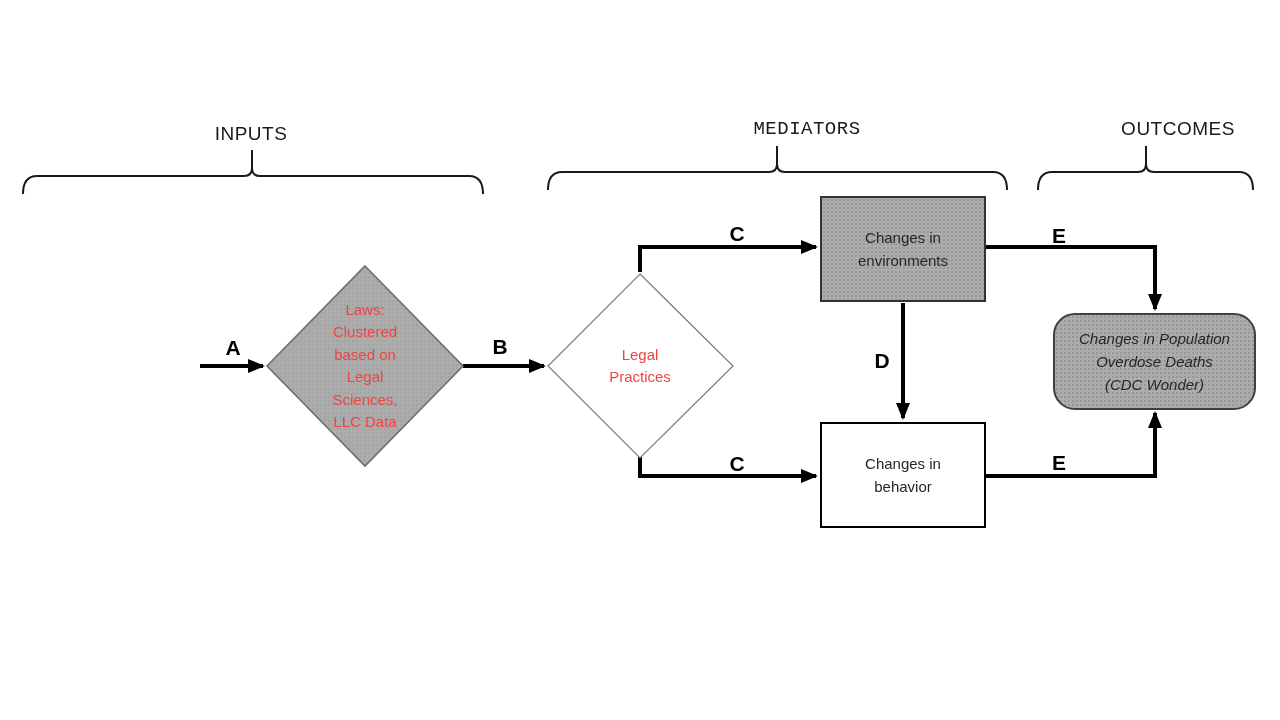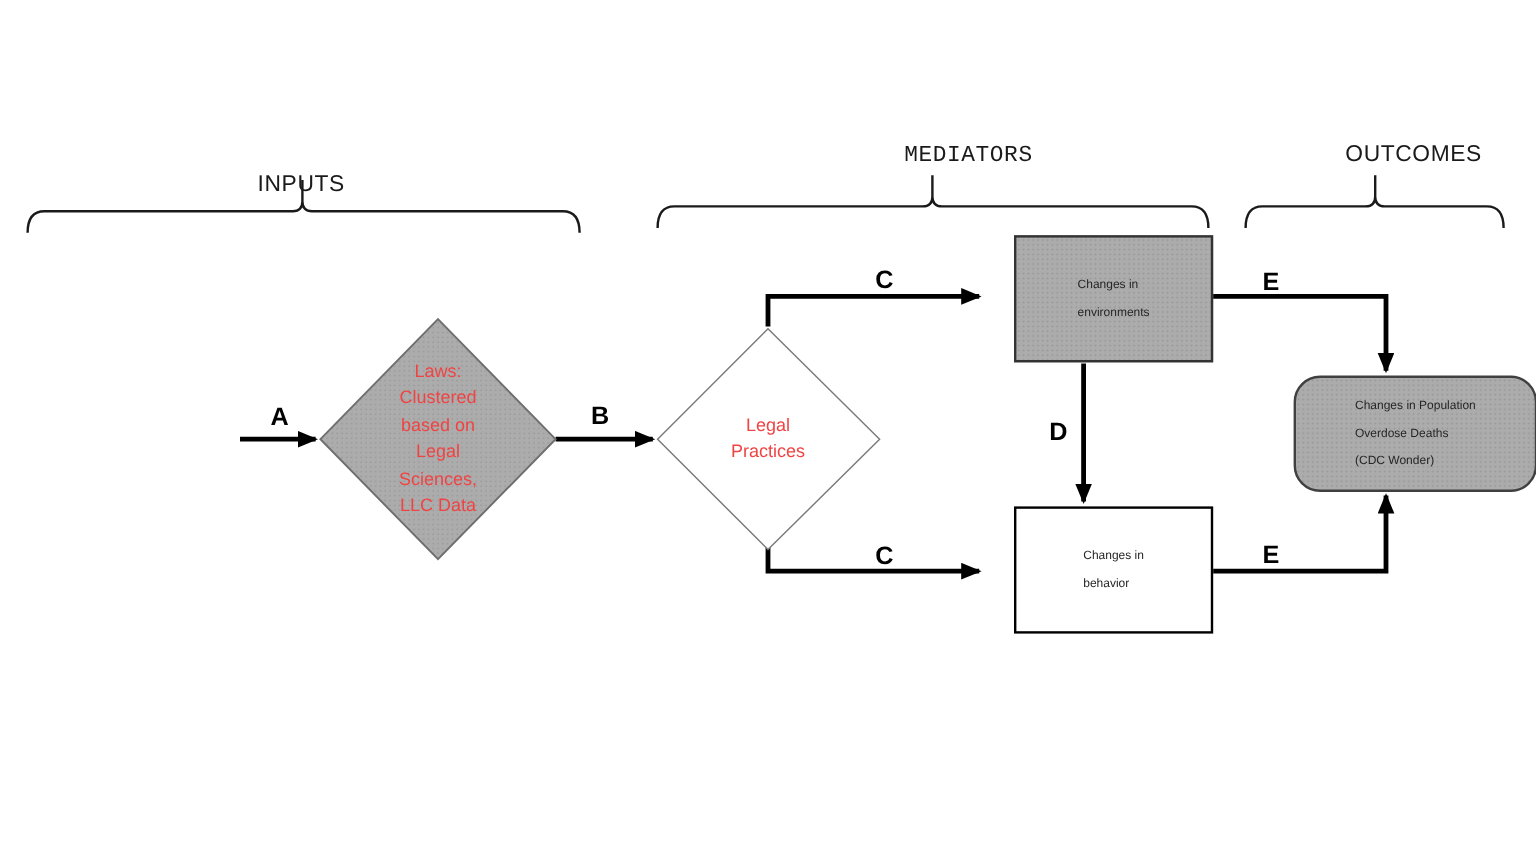--- a/index.html
+++ b/index.html
@@ -35,46 +35,46 @@
     font-weight: 700;
     color: #000000;
     white-space: nowrap;
   }
 
   .node {
     position: absolute;
     display: flex;
     align-items: center;
     justify-content: center;
-    text-align: left;
+    text-align: center;
     white-space: pre-line;
-    font-size: 10px;
+    font-size: 15px;
     line-height: 23px;
     color: #262626;
-    margin-left: 25px;
   }
 
   .rect-white {
     background: #ffffff;
     border: 2px solid #000000;
   }
 
   .gray-fill {
     background-color: #acacac;
     background-image: radial-gradient(circle, #979797 0.7px, rgba(0,0,0,0) 0.9px);
     background-size: 4px 4px;
   }
 
   .rect-gray {
     border: 2px solid #333333;
   }
 
   .rounded-gray {
     border: 2px solid #404040;
     border-radius: 22px;
+    font-style: italic;
   }
 
   .diamond-text {
     position: absolute;
     display: flex;
     align-items: center;
     justify-content: center;
     text-align: center;
     white-space: pre-line;
     font-size: 15px;
@@ -108,21 +108,21 @@
     <polyline points="640,272 640,247 816,247" fill="none" stroke="#000" stroke-width="4" stroke-linejoin="miter" marker-end="url(#ah)"></polyline>
     <polyline points="640,456 640,476 816,476" fill="none" stroke="#000" stroke-width="4" stroke-linejoin="miter" marker-end="url(#ah)"></polyline>
     <line x1="903" y1="303" x2="903" y2="418" stroke="#000" stroke-width="4" marker-end="url(#ah)"></line>
     <polyline points="986,247 1155,247 1155,309" fill="none" stroke="#000" stroke-width="4" stroke-linejoin="miter" marker-end="url(#ah)"></polyline>
     <polyline points="986,476 1155,476 1155,413" fill="none" stroke="#000" stroke-width="4" stroke-linejoin="miter" marker-end="url(#ah)"></polyline>
 
     <polygon points="365,266 463,366 365,466 267,366" fill="url(#dotpat)" stroke="#6e6e6e" stroke-width="1.6"></polygon>
     <polygon points="640,274 733,366 640,458 548,366" fill="#ffffff" stroke="#7a7a7a" stroke-width="1.2"></polygon>
   </svg>
 
-  <div class="slabel" style="left:251px; top:134px;margin-top:20px;">INPUTS</div>
+  <div class="slabel" style="left:251px; top:134px;">INPUTS</div>
   <div class="slabel" style="left:807px; top:129px;font-family:Liberation Mono, monospace;">MEDIATORS</div>
   <div class="slabel" style="left:1178px; top:129px;">OUTCOMES</div>
 
 
   <div class="node gray-fill rect-gray" style="left:820px; top:196px; width:166px; height:106px;">Changes in
 environments</div>
 
   <div class="node rect-white" style="left:820px; top:422px; width:166px; height:106px;">Changes in
 behavior</div>
 

